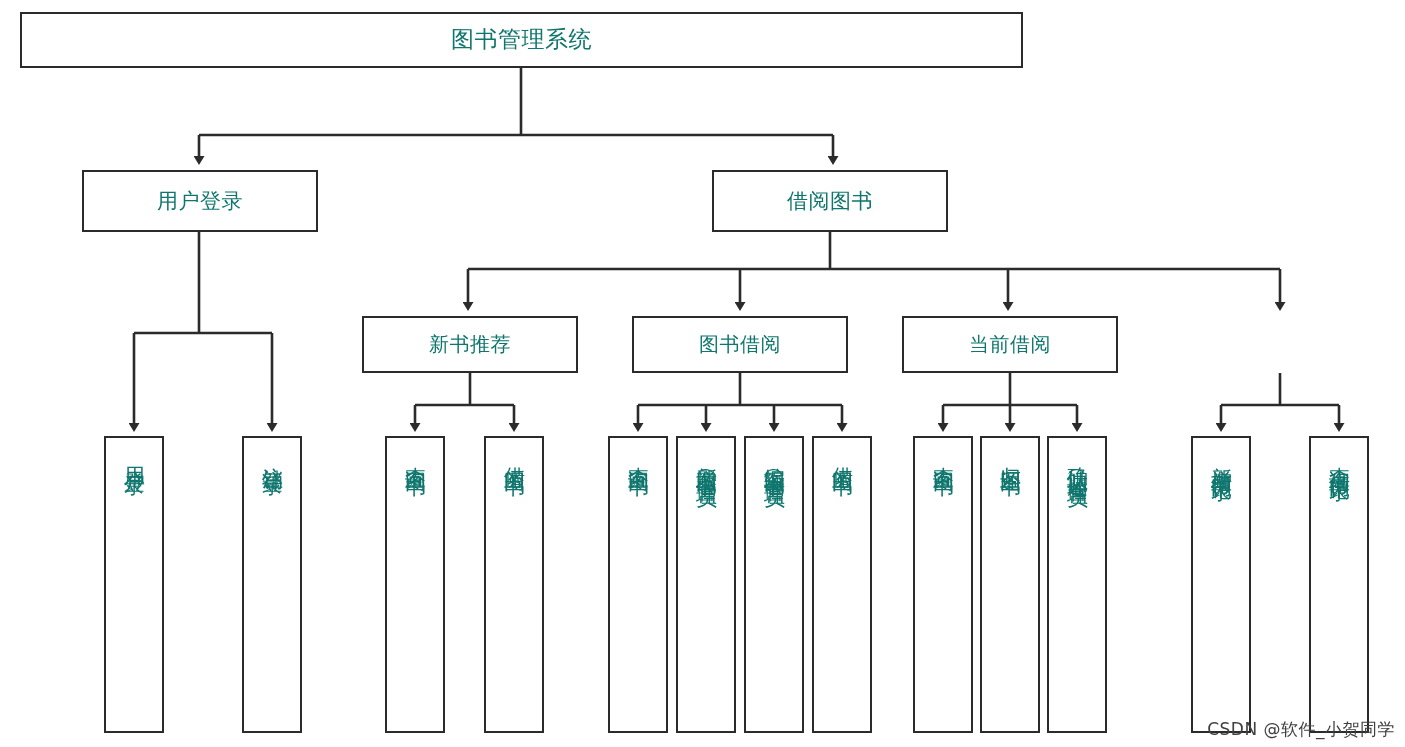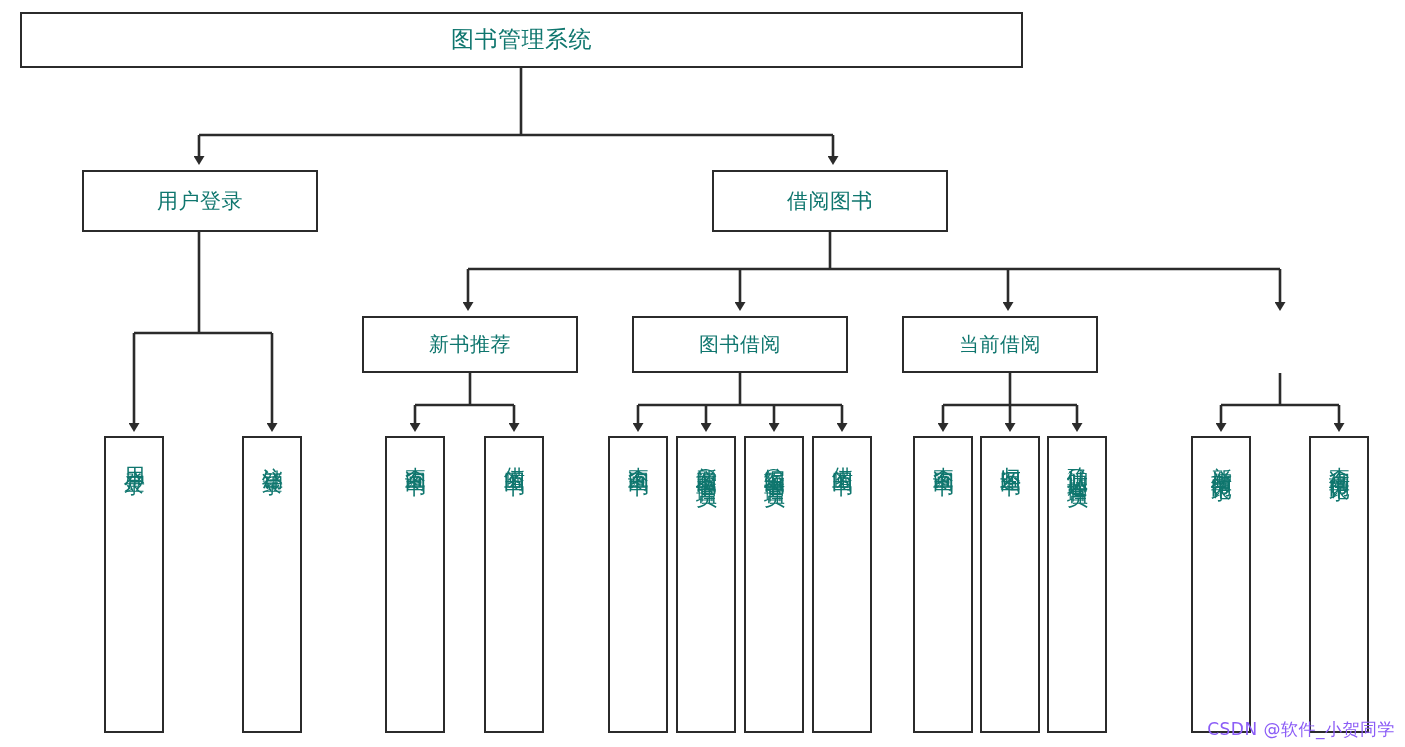--- a/index.html
+++ b/index.html
@@ -54,21 +54,21 @@
   .leaf {
     align-items: flex-start;
     justify-content: center;
     padding-top: 12px;
   }
   #watermark {
     position: absolute;
     right: 10px;
     bottom: 6px;
     font-size: 17px;
-    color: #8b5cf6;
+    color: #404040;
     letter-spacing: 0.5px;
     z-index: 6;
     white-space: nowrap;
   }
 </style>
 </head>
 <body>
 
 <div id="canvas">
 
@@ -132,21 +132,21 @@
   <div class="node level2" style="left:712px; top:170px; width:236px; height:62px;">
     <span class="node-label">借阅图书</span>
   </div>
 
   <div class="node level3" style="left:362px; top:316px; width:216px; height:57px;">
     <span class="node-label">新书推荐</span>
   </div>
   <div class="node level3" style="left:632px; top:316px; width:216px; height:57px;">
     <span class="node-label">图书借阅</span>
   </div>
-  <div class="node level3" style="left:902px; top:316px; width:196px; height:57px;">
+  <div class="node level3" style="left:902px; top:316px; width:216px; height:57px;">
     <span class="node-label">当前借阅</span>
   </div>
 
   <div class="node leaf" style="left:104px; top:436px; width:60px; height:297px;">
     <span class="node-label">用户登录</span>
   </div>
   <div class="node leaf" style="left:242px; top:436px; width:60px; height:297px;">
     <span class="node-label">注销登录</span>
   </div>
 

